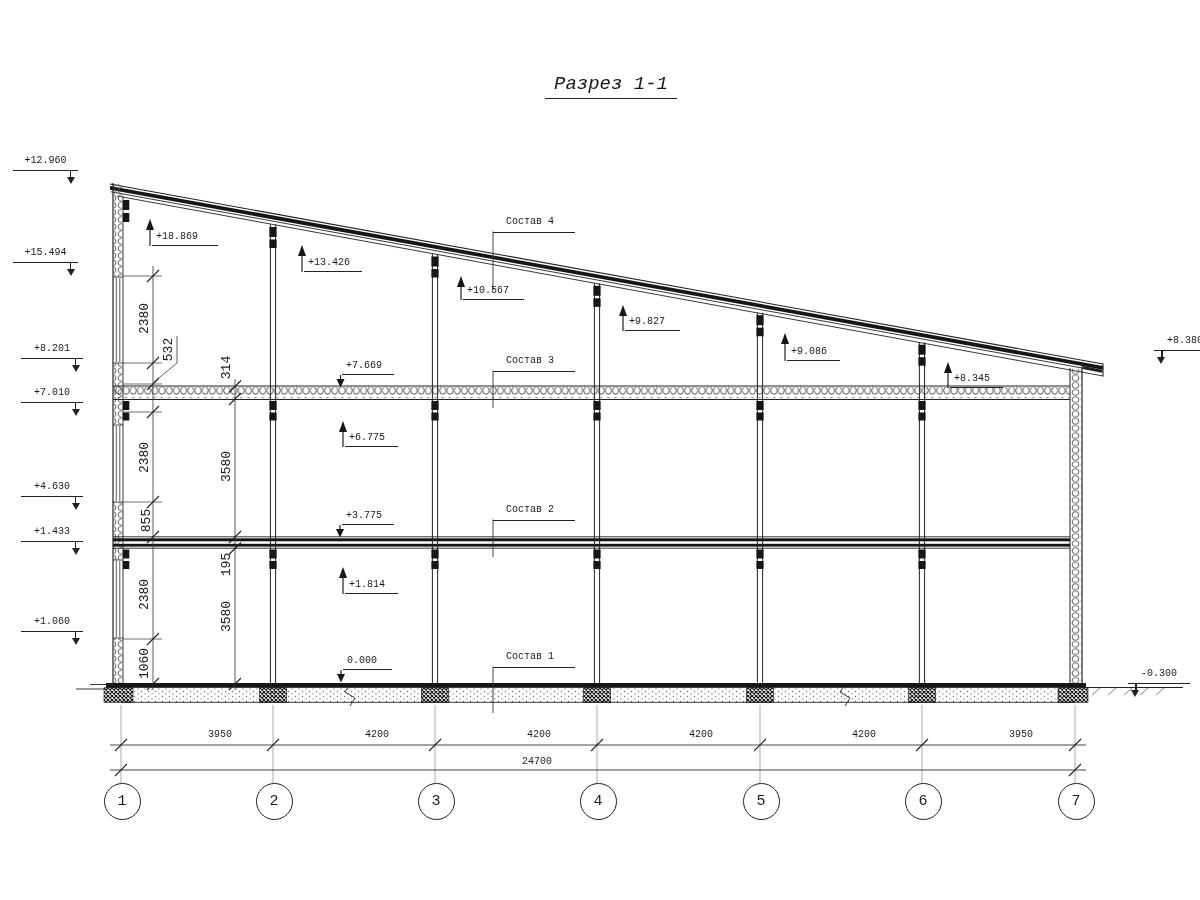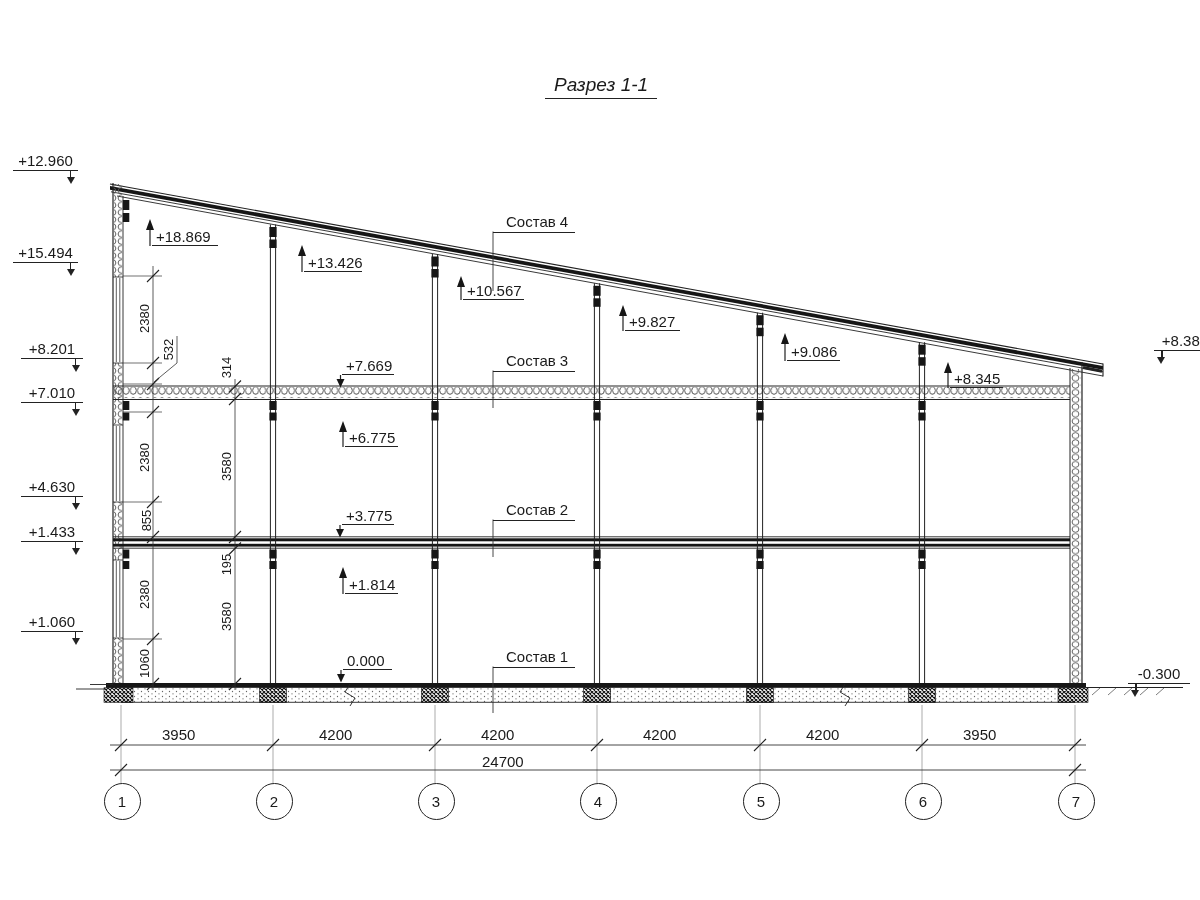--- a/index.html
+++ b/index.html
@@ -1,33 +1,33 @@
 <!DOCTYPE html>
 <html><head>
 <meta charset="utf-8">
 <style>
   html,body{margin:0;padding:0;background:#fff}
   .canvas{position:relative;width:1200px;height:900px;background:#fff;overflow:hidden;
-          font-family:Liberation Sans, sans-serif;color:#1a1a1a}
+          font-family:Liberation Mono, monospace;color:#1a1a1a}
   .canvas svg{position:absolute;left:0;top:0}
-  .lbl{position:absolute;white-space:nowrap;line-height:17px;font-size:15px}
+  .lbl{position:absolute;white-space:nowrap;line-height:17px;font-size:10px}
   .title{font-size:19px;font-style:italic;border-bottom:1.4px solid #222;padding:0 9px 3px;line-height:21px}
   
   .elev{border-bottom:1.3px solid #222;padding:0 3px 1px;text-align:center}
   .elev::before{content:"";position:absolute;top:100%;width:1.5px;height:9px;background:#222}
   .elev::after{content:"";position:absolute;top:calc(100% + 7px);border:4.5px solid transparent;border-top:7px solid #222}
   .elev-l::before{right:7px}
   .elev-l::after{right:3px}
   .elev-r::before{left:7px}
   .elev-r::after{left:3px}
   
   .imark{border-bottom:1.2px solid #222;padding:0 2px 0 4px}
   .sost{border-bottom:1.2px solid #222;width:69px;padding:0 0 2px 13px}
   .vdim{width:70px;text-align:center;font-size:13px;transform:rotate(-90deg)}
-  .hdim{width:70px;text-align:left}
+  .hdim{width:70px;text-align:right}
   .bubble{position:absolute;width:35px;height:35px;border:1.2px solid #222;border-radius:50%;
           display:flex;align-items:center;justify-content:center;font-size:15px;background:#fff}
 </style>
 </head>
 <body>
 
 <div class="canvas">
 
   <svg width="1200" height="900" viewBox="0 0 1200 900">
     <defs>

